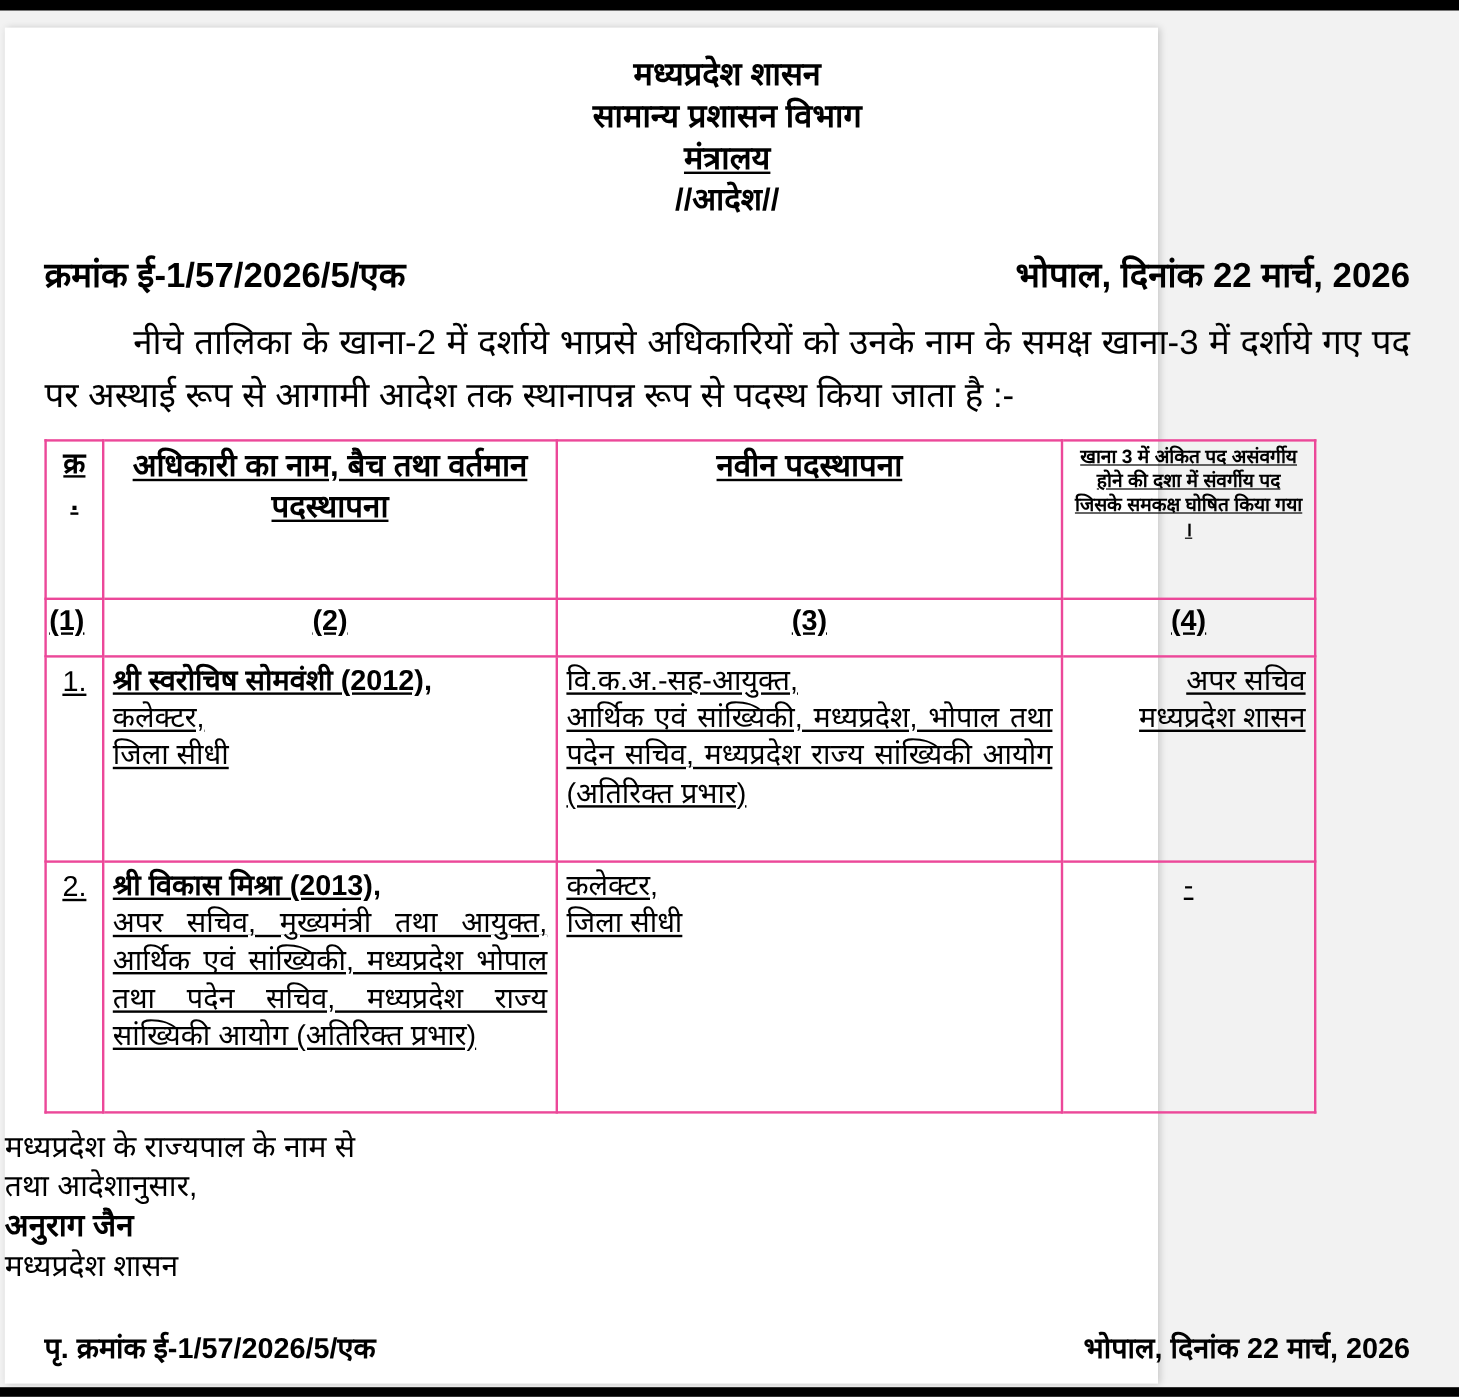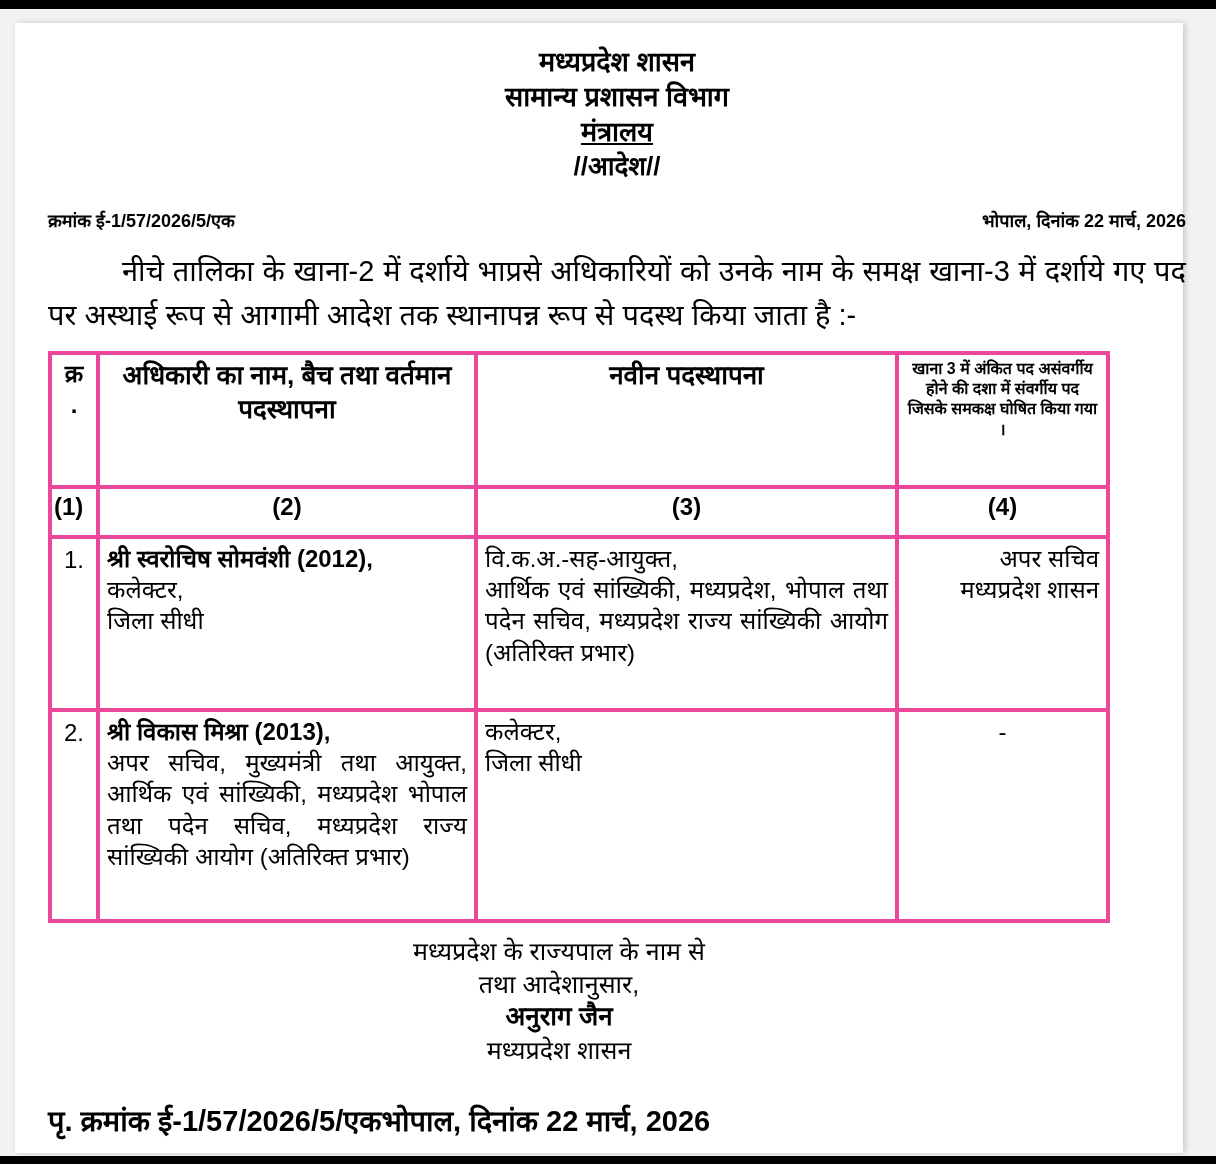--- a/index.html
+++ b/index.html
@@ -45,23 +45,23 @@
     position: absolute;
     left: 0;
     top: 9px;
     width: 1216px;
     height: 1147px;
     background: #f2f2f2;
   }
 
   .sheet {
     position: absolute;
-    left: 15px;
+    left: 4px;
     top: 23px;
-    width: 1168px;
+    width: 961px;
     height: 1130px;
     background: #ffffff;
     box-shadow: 2px 0 6px rgba(0,0,0,0.18);
   }
 
   .inner {
     position: relative;
     width: 1204px;
     height: 1130px;
   }
@@ -84,21 +84,21 @@
     font-size: 26px;
   }
 
   
   .refrow {
     display: flex;
     justify-content: space-between;
     align-items: baseline;
     margin-top: 24px;
     padding: 0 33px 0 33px;
-    font-size: 18px;
+    font-size: 29px;
     font-weight: bold;
   }
 
   
   .bodypara {
     margin-top: 18px;
     padding: 0 33px 0 33px;
     font-size: 29px;
     line-height: 1.50;
     text-align: justify;
@@ -109,23 +109,24 @@
   .tablewrap {
     margin-top: 14px;
     padding: 0 33px 0 33px;
   }
   table.order-table {
     width: 1058px;
     border-collapse: collapse;
     table-layout: fixed;
   }
   table.order-table td {
-    border: 4px solid #ec4899;
+    border: 2px solid #ec4899;
     vertical-align: top;
     padding: 4px 7px 4px 7px;
+    text-decoration: underline;
   }
   .c1 { width: 48px; }
   .c2 { width: 378px; }
   .c3 { width: 421px; margin-left: 43px; }
   .c4 { width: 211px; }
 
   
   .hdr-num {
     text-align: center;
     font-size: 24px;
@@ -175,43 +176,45 @@
   .dashcell {
     text-align: center;
     font-size: 22px;
     padding-top: 8px;
   }
 
   
   .signblock {
     margin-top: 12px;
     padding-right: 116px;
-    text-align: center;
+    text-align: left;
     line-height: 1.30;
   }
   .signblock div {
     font-size: 25px;
   }
   .signblock .signer {
     font-weight: bold;
     font-size: 26px;
   }
 
   
   .footrow {
     position: absolute;
     left: 0;
     bottom: 14px;
     width: 1204px;
     display: flex;
+    justify-content: space-between;
     align-items: baseline;
     padding: 0 33px 0 33px;
     box-sizing: border-box;
-    font-size: 29px;
-    font-weight: bold;
+    font-size: 24px;
+    font-weight: bold;
+    gap: 32px;
   }
 </style>
 </head>
 <body>
 
 <div class="band-top"></div>
 <div class="band-top-gray"></div>
 <div class="page-bg"></div>
 
 <div class="sheet">

